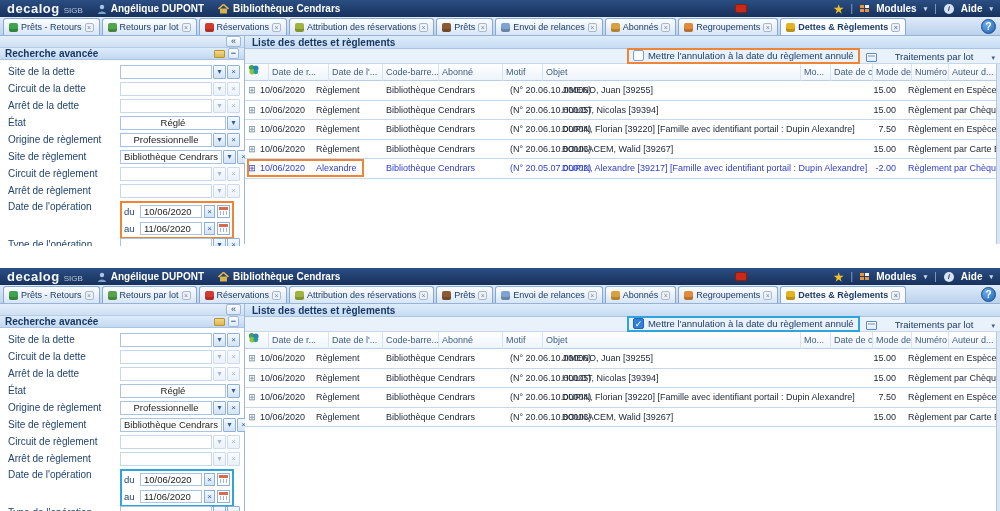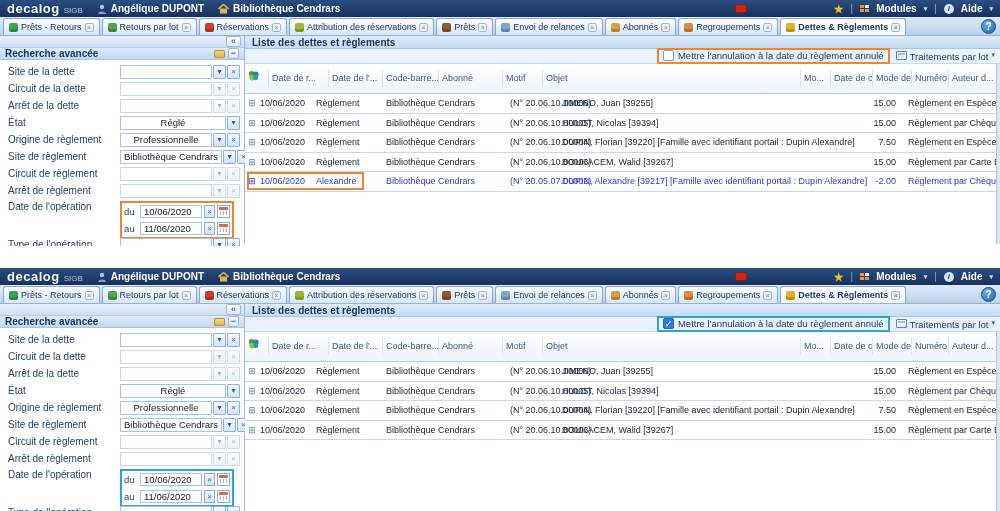--- a/index.html
+++ b/index.html
@@ -59,25 +59,25 @@
   .cal-btn::after { content:""; position:absolute; bottom:2px; left:2px; right:2px; height:4px; background:repeating-linear-gradient(90deg,#9db8d8 0 1px,#fff 1px 3px); }
 
   
   .main { flex:1; display:flex; flex-direction:column; background:#fff; position:relative; min-width:0; }
   .main-title { height:13px; background:linear-gradient(#ddecfc,#c6dbf1); border-bottom:1px solid #a9c3e2; font-size:10px; font-weight:bold; color:#16355f; padding:0 7px; line-height:13px; }
   .toolbar { height:15px; background:#e9f2fb; border-bottom:1px solid #c6d8ec; display:flex; align-items:center; justify-content:flex-end; gap:6px; padding:0 5px; }
   .cb-wrap { display:flex; align-items:flex-start; gap:4px; border:2px solid #ee8434; padding:0 4px; height:16px; }
   .checkbox { width:11px; height:11px; border:1px solid #7f9fc6; background:#fff; font-size:9px; line-height:10px; text-align:center; color:#fff; border-radius:2px; }
   .checkbox.checked { background:#2f7fdb; border-color:#2363b4; }
   .cb-label { font-size:9.5px; color:#1d3c66; white-space:nowrap; }
-  .batch-btn { display:flex; align-items:flex-start; gap:3px; font-size:9.5px; color:#1d3c66; white-space:nowrap; }
+  .batch-btn { display:flex; align-items:flex-end; gap:18px; font-size:9.5px; color:#1d3c66; white-space:nowrap; }
   .print-icon { width:11px; height:9px; border:1px solid #5f87b8; background:linear-gradient(#fff,#dfeaf7); border-radius:1px; position:relative; }
   .print-icon::before { content:""; position:absolute; top:1px; left:1px; right:1px; height:2px; background:#a9c3e2; }
 
-  .thead { height:30px; display:grid; grid-template-columns:24px 60px 54px 56px 64px 40px 258px 30px 42px 39px 37px 1fr; align-items:center; border-bottom:1px solid #b9cfe8; background:linear-gradient(#ffffff,#edf4fb); font-size:9px; color:#3f5c80; }
+  .thead { height:17px; display:grid; grid-template-columns:24px 60px 54px 56px 64px 40px 258px 30px 42px 39px 37px 1fr; align-items:center; border-bottom:1px solid #b9cfe8; background:linear-gradient(#ffffff,#edf4fb); font-size:9px; color:#3f5c80; }
   .th { padding:0 3px; border-right:1px solid #d6e3f2; white-space:nowrap; overflow:hidden; height:17px; line-height:17px; }
   .rows { position:relative; flex:1; }
   .trow { height:19.5px; display:grid; grid-template-columns:14px 56px 70px 124px 52px 300px 36px 10px 1fr; align-items:center; border-bottom:1px solid #c5d9ee; font-size:9px; color:#1b2433; position:relative; }
   .td { white-space:nowrap; padding:0 1px; }
   .td.objet, .td.mode { overflow:visible; }
   .td.amount { text-align:right; }
   .exp { color:#6b87a8; font-size:9px; text-align:center; }
   .trow.bluetext, .trow.bluetext .td, .trow.bluetext .exp { color:#2e3ec8; }
   .cell-highlight { position:absolute; left:2px; top:0; width:117px; height:18px; border:2px solid #ee8434; pointer-events:none; }
   .vstrip { position:absolute; right:0; top:28px; bottom:0; width:4px; background:#d9e6f4; border-left:1px solid #b0c8e4; }

